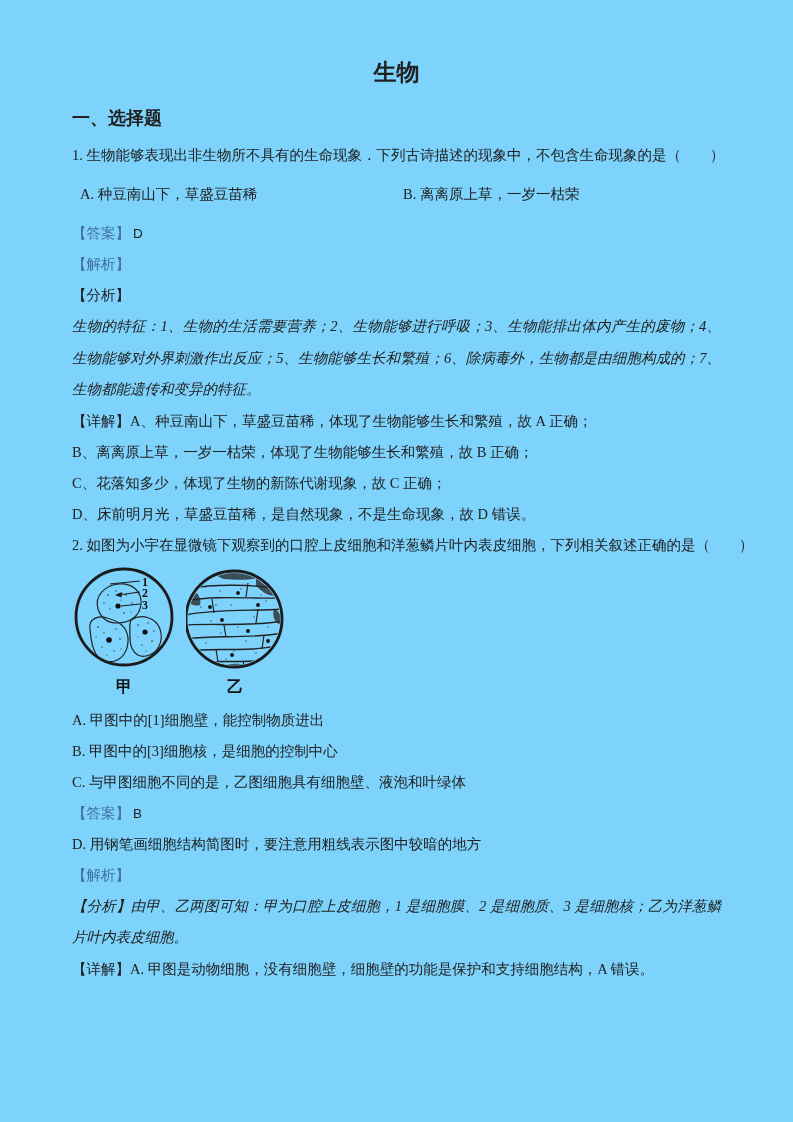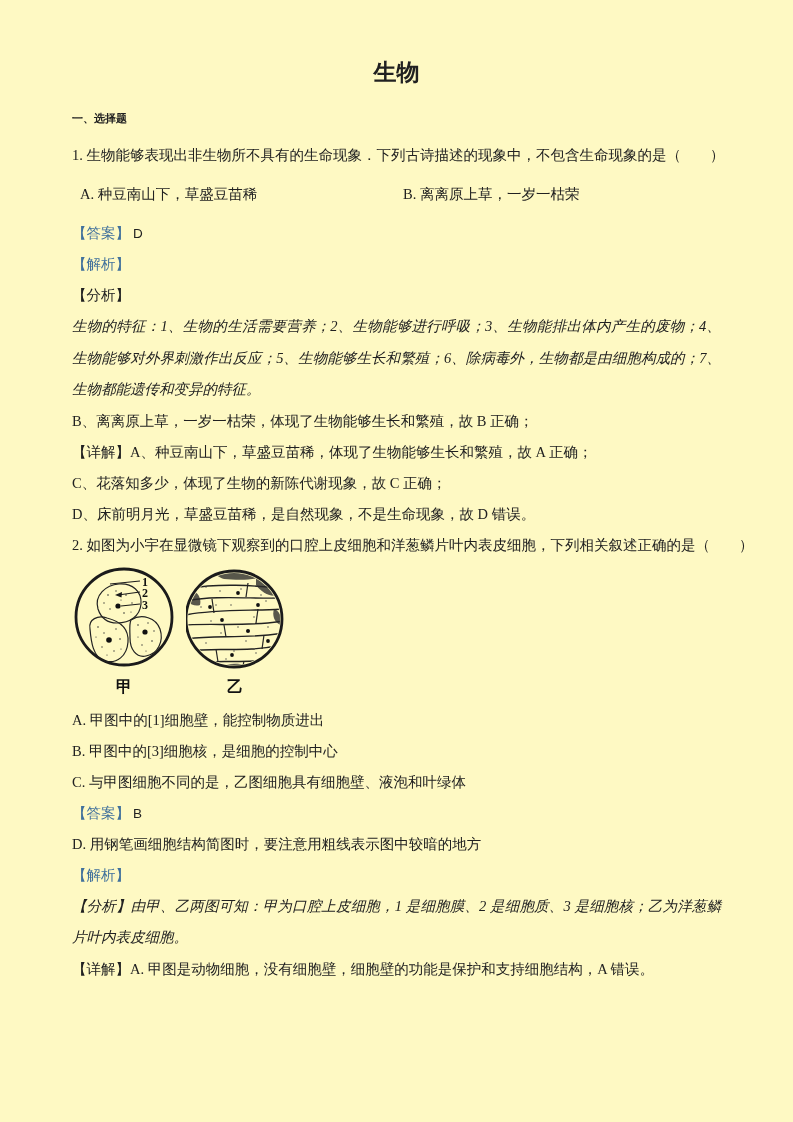--- a/index.html
+++ b/index.html
@@ -1,38 +1,38 @@
 <!DOCTYPE html>
 <html style="--accent: #41719c;"><head>
 <meta charset="utf-8">
 <style>
   html,body { margin:0; padding:0; background:#ffffff; }
   .page {
     position:relative;
     width:793px; height:1122px;
     box-sizing:border-box;
     padding:46px 72px 0 72px;
-    background:#fef9c3;
+    background:#7dd3fc;
     font-family:"Liberation Serif", serif;
     font-size:14.5px;
     color:#212121;
     overflow:hidden;
   }
   .doc-title {
     text-align:center;
     font-family:"Liberation Sans", sans-serif;
     font-weight:700;
     font-size:23px;
     line-height:28px;
     margin:12px 0 20px 0;
   }
   .sec-heading {
     font-family:"Liberation Sans", sans-serif;
     font-weight:700;
-    font-size:11px;
+    font-size:18px;
     line-height:24px;
     margin:0 0 10px 0;
   }
   .ln { line-height:31px; margin:0; white-space:nowrap; }
   .wrap { line-height:31.5px; margin:0; text-align:justify;font-style:italic; }
   .optrow { display:flex; line-height:31px; margin:8px; }
   .optrow .col-a { width:323px; flex:0 0 auto; }
   .accent { color:var(--accent, #41719c); }
   .ans-letter {
     font-family:"Liberation Sans", sans-serif;
@@ -69,22 +69,22 @@
   </div>
 
   <p class="ln"><span class="accent">【答案】</span><span class="ans-letter">D</span></p>
 
   <p class="ln"><span class="accent">【解析】</span></p>
 
   <p class="ln"><span>【分析】</span></p>
 
   <p class="wrap">生物的特征：1、生物的生活需要营养；2、生物能够进行呼吸；3、生物能排出体内产生的废物；4、生物能够对外界刺激作出反应；5、生物能够生长和繁殖；6、除病毒外，生物都是由细胞构成的；7、生物都能遗传和变异的特征。</p>
 
+  <p class="ln"><span>【详解】</span><span>A、种豆南山下，草盛豆苗稀，体现了生物能够生长和繁殖，故 A 正确；</span></p>
   <p class="ln">B、离离原上草，一岁一枯荣，体现了生物能够生长和繁殖，故 B 正确；</p>
-  <p class="ln"><span>【详解】</span><span>A、种豆南山下，草盛豆苗稀，体现了生物能够生长和繁殖，故 A 正确；</span></p>
   <p class="ln">C、花落知多少，体现了生物的新陈代谢现象，故 C 正确；</p>
   <p class="ln">D、床前明月光，草盛豆苗稀，是自然现象，不是生命现象，故 D 错误。</p>
 
 
   <p class="ln">2. 如图为小宇在显微镜下观察到的口腔上皮细胞和洋葱鳞片叶内表皮细胞，下列相关叙述正确的是（　　）</p>
 
   <div class="figure-row">
 
     <svg width="104" height="132" viewBox="0 0 104 132">
       <circle cx="50" cy="52" r="48" fill="none" stroke="#1b1b1b" stroke-width="2.8"></circle>

